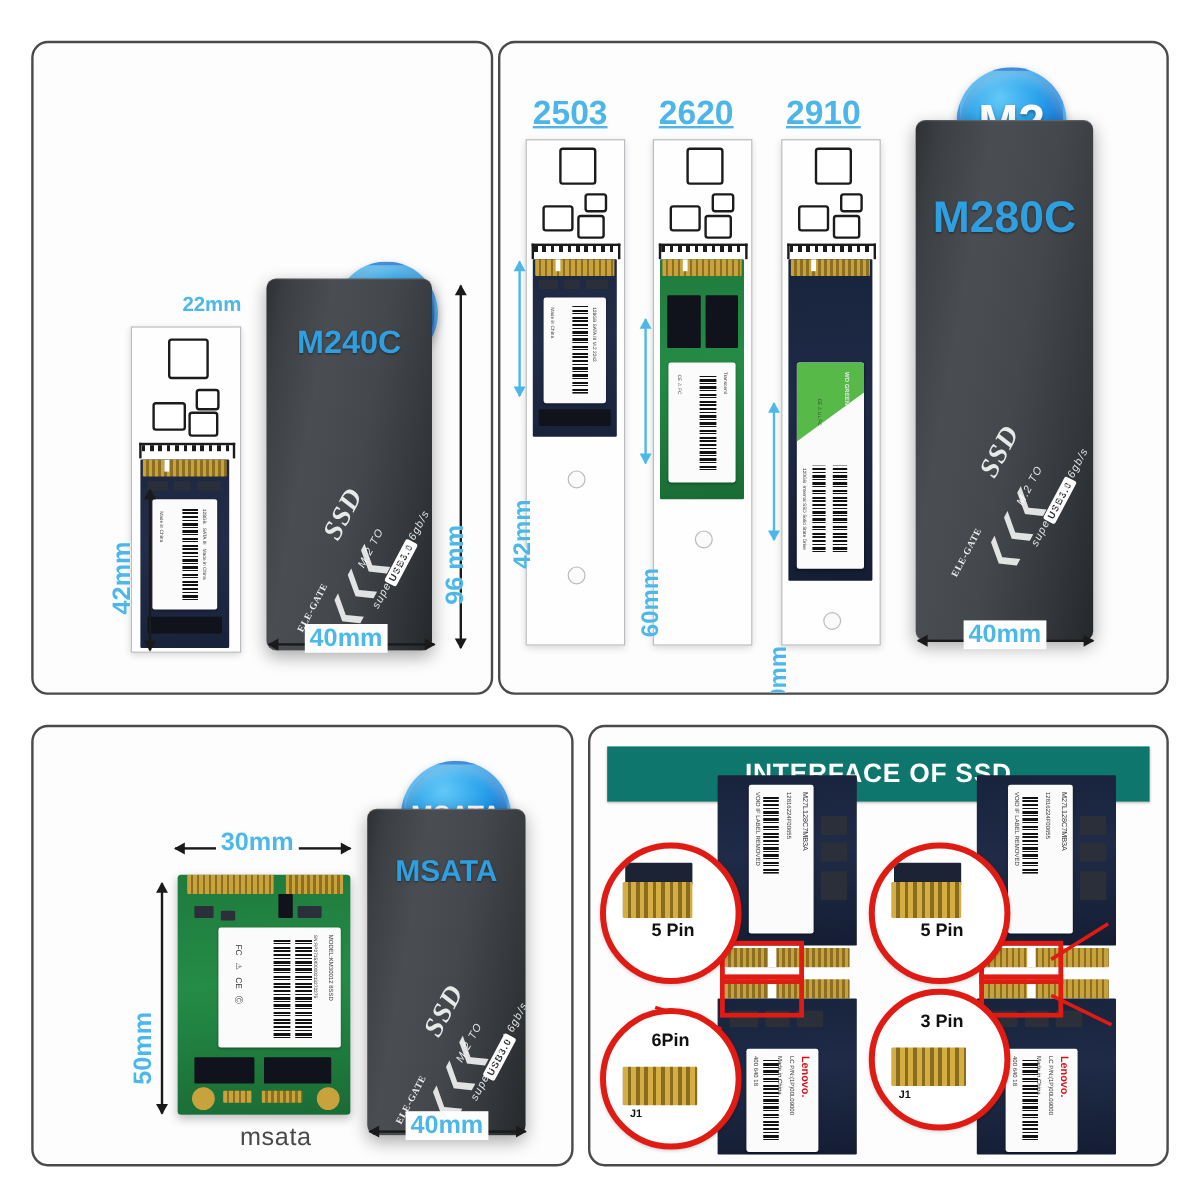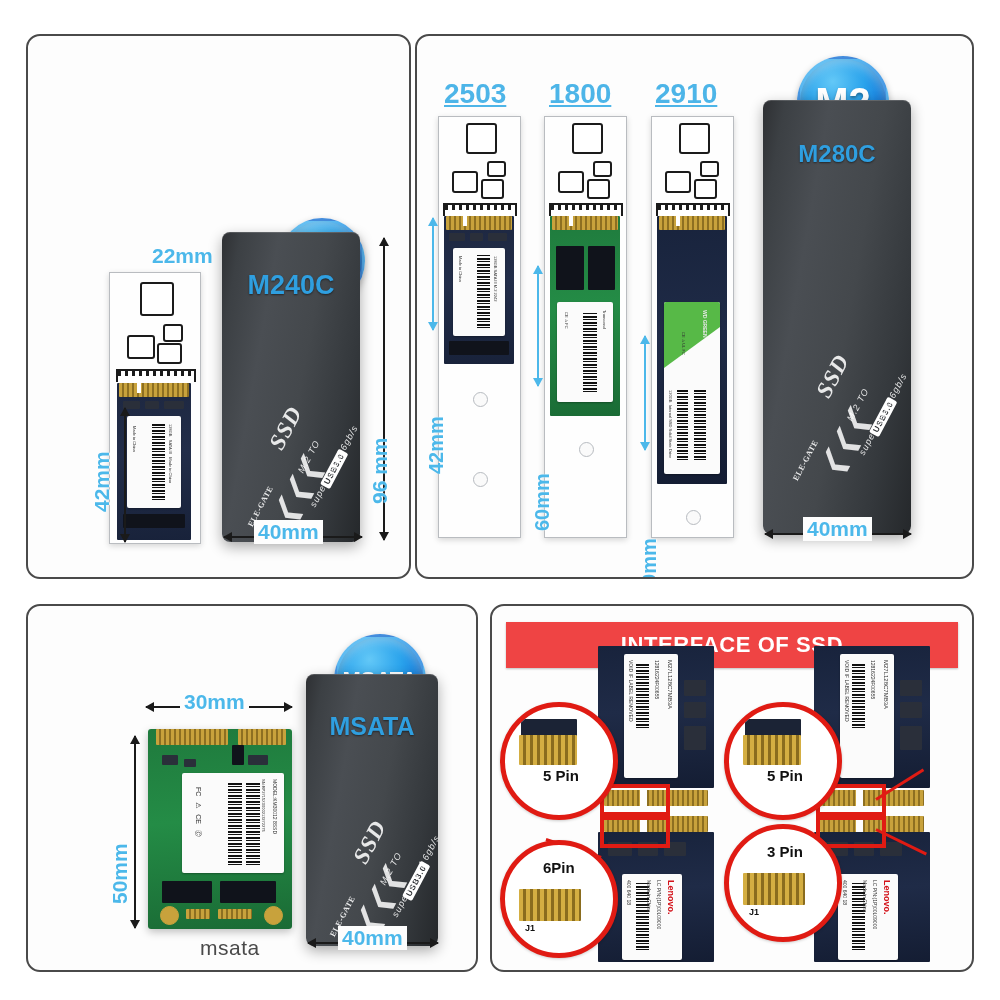--- a/index.html
+++ b/index.html
@@ -43,21 +43,21 @@
     color:#4db5e8;
     font-weight:bold;
     font-size:28px;
     text-decoration:underline;
     text-underline-offset:2px;
   }
 
   
   #iface-bar{
     position:absolute;left:14px;top:16px;width:452px;height:46px;
-    background:#ef4444;
+    background:#0f766e;
     display:flex;align-items:center;justify-content:center;
     box-shadow:0 1px 2px rgba(0,0,0,.25);
   }
   #iface-bar span{
     color:#ffffff;font-weight:bold;font-size:22px;letter-spacing:.6px;
   }
 
   
   .badge{
     position:absolute;border-radius:50%;
@@ -229,21 +229,21 @@
   .j1{position:absolute;font-size:9px;color:#111;font-weight:bold;}
 </style>
 </head>
 <body>
 
 <div class="sheet">
 
   <div class="panel" id="panel-m2">
 
 
-    <div class="dim" style="left:124px;top:208px;font-size:21px;">22mm</div>
+    <div class="dim" style="left:124px;top:208px;font-size:17px;">22mm</div>
 
     <div class="slotcard" style="left:81px;top:236px;width:90px;height:270px;">
       <div class="sock" style="left:30px;top:9px;width:30px;height:30px;"></div>
       <div class="sock" style="left:53px;top:51px;width:16px;height:14px;"></div>
       <div class="sock" style="left:17px;top:62px;width:24px;height:20px;"></div>
       <div class="sock" style="left:47px;top:70px;width:21px;height:17px;"></div>
       <div class="comb" style="left:6px;top:96px;width:76px;"></div>
 
       <div class="pcb navy" style="left:7px;top:110px;width:74px;height:157px;">
         <div class="gold" style="left:2px;top:0px;width:70px;"></div>
@@ -282,21 +282,21 @@
     <div class="dim v" style="left:340px;top:468px;font-size:21px;">96 mm</div>
 
     <div class="arrow-h" style="left:196px;top:500px;width:138px;"></div>
     <div class="dim" style="left:226px;top:484px;font-size:21px;background:#fdfdfd;padding:0 4px;">40mm</div>
   </div>
 
   <div class="panel" id="panel-models">
 
 
     <div class="model-num" style="left:27px;top:42px;">2503</div>
-    <div class="model-num" style="left:132px;top:42px;">1800</div>
+    <div class="model-num" style="left:132px;top:42px;">2620</div>
     <div class="model-num" style="left:238px;top:42px;">2910</div>
 
     <div class="slotcard" style="left:21px;top:80px;width:81px;height:420px;">
       <div class="sock" style="left:27px;top:6px;width:27px;height:27px;"></div>
       <div class="sock" style="left:48px;top:44px;width:15px;height:12px;"></div>
       <div class="sock" style="left:13px;top:54px;width:22px;height:18px;"></div>
       <div class="sock" style="left:42px;top:62px;width:19px;height:16px;"></div>
       <div class="comb" style="left:4px;top:86px;width:70px;"></div>
       <div class="pcb navy" style="left:5px;top:99px;width:70px;height:148px;">
         <div class="gold" style="left:2px;top:0;width:66px;"></div>
@@ -361,21 +361,21 @@
       <div class="screwhole" style="left:34px;top:393px;width:13px;height:13px;"></div>
     </div>
     <div class="arrow-v blue" style="left:227px;top:300px;height:114px;"></div>
     <div class="dim v" style="left:221px;top:560px;font-size:20px;">80mm</div>
 
     <div class="badge" id="badge-m2-right" style="left:380px;top:20px;">
       <span>M2</span>
     </div>
 
     <div class="enclosure" style="left:346px;top:64px;width:148px;height:434px;">
-      <div class="enc-model" style="top:40px;font-size:24px;">M280C</div>
+      <div class="enc-model" style="top:60px;font-size:37px;">M280C</div>
       <div class="enc-art ssd" style="left:48px;top:290px;">SSD</div>
       <div class="enc-art sub" style="left:82px;top:318px;">M.2 TO</div>
       <div class="enc-art usb" style="left:106px;top:332px;">USB3.0</div>
       <div class="enc-art sub" style="left:94px;top:352px;">super-speed 6gb/s</div>
       <div class="enc-wing" style="left:50px;top:366px;">❮❮❮</div>
       <div class="enc-brand" style="left:28px;top:378px;">ELE-GATE</div>
     </div>
 
     <div class="arrow-h" style="left:348px;top:497px;width:146px;"></div>
     <div class="dim" style="left:386px;top:481px;font-size:21px;background:#fdfdfd;padding:0 4px;">40mm</div>

